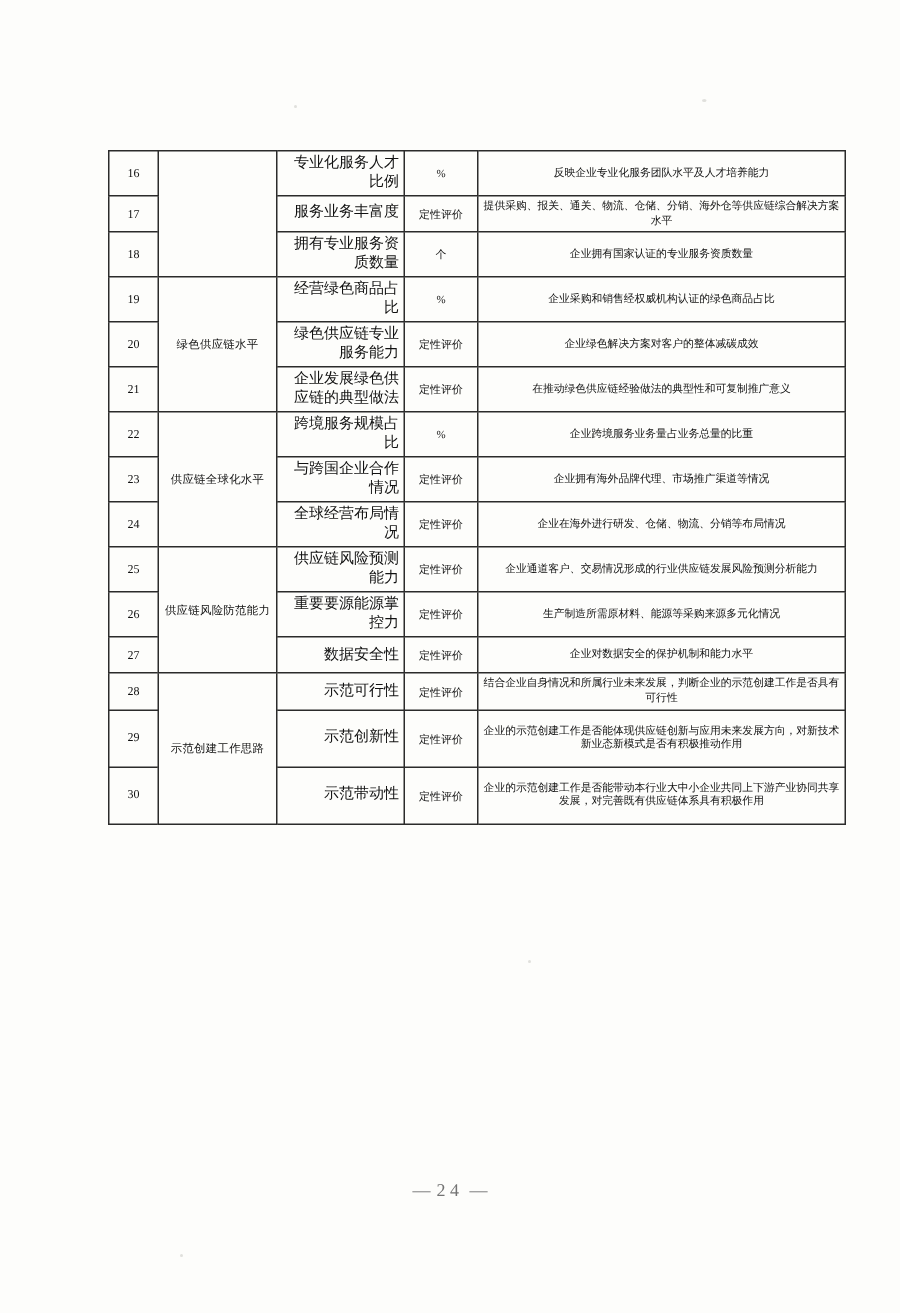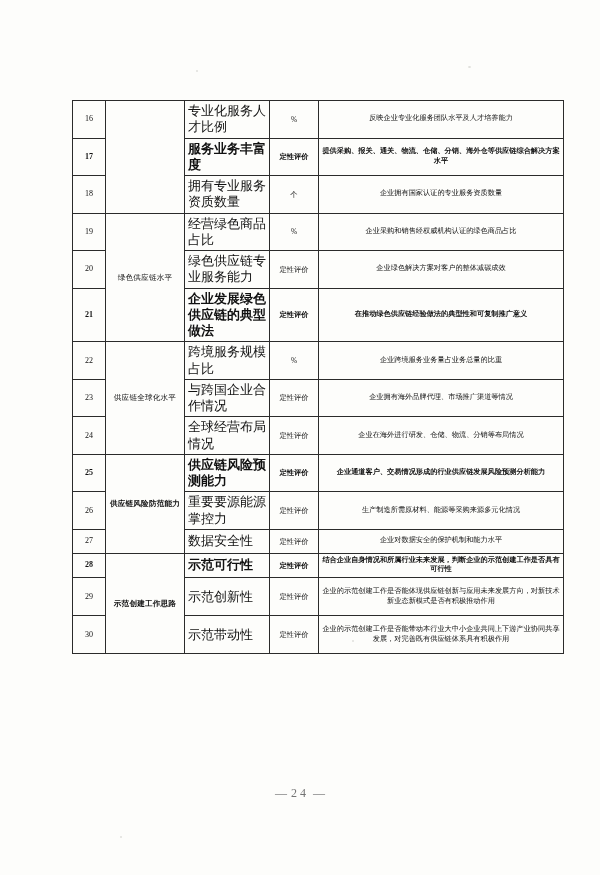--- a/index.html
+++ b/index.html
@@ -53,37 +53,37 @@
     font-size: 8px;
   }
   td.c-group {
     width: 72px;
     text-align: center;
     font-size: 7.6px;
     letter-spacing: .2px;
   }
   td.c-item {
     width: 78px;
-    text-align: left;
-    font-size: 13px;
+    text-align: right;
+    font-size: 10px;
   }
   td.c-unit {
     width: 42px;
     text-align: center;
     font-size: 7.3px;
   }
   td.c-desc {
     width: 238px;
     text-align: center;
     font-size: 7.2px;
     line-height: 1.35;
     padding-left: 4px;
   }
   .row-h1 { height: 24px; margin-top: 43px; }
-  .row-h2 { height: 19px; font-weight: bold; }
+  .row-h2 { height: 19px; }
   .row-h3 { height: 38px; }
   .footer {
     position: absolute;
     left: 0;
     top: 786px;
     width: 600px;
     text-align: center;
     font-size: 12px;
     letter-spacing: 3px;
     color: #737373;

